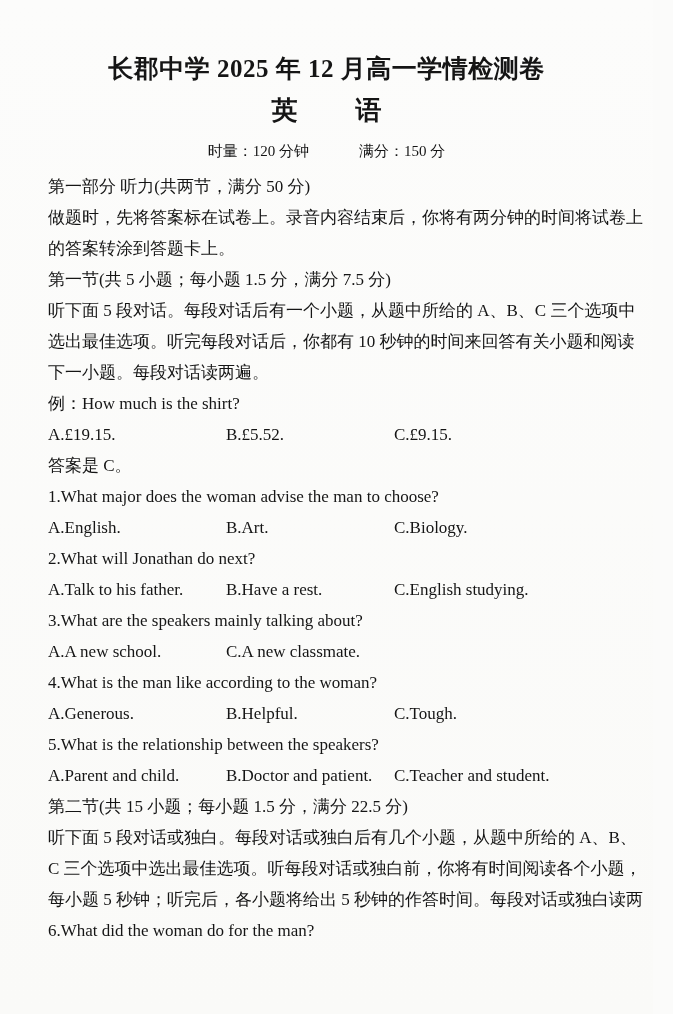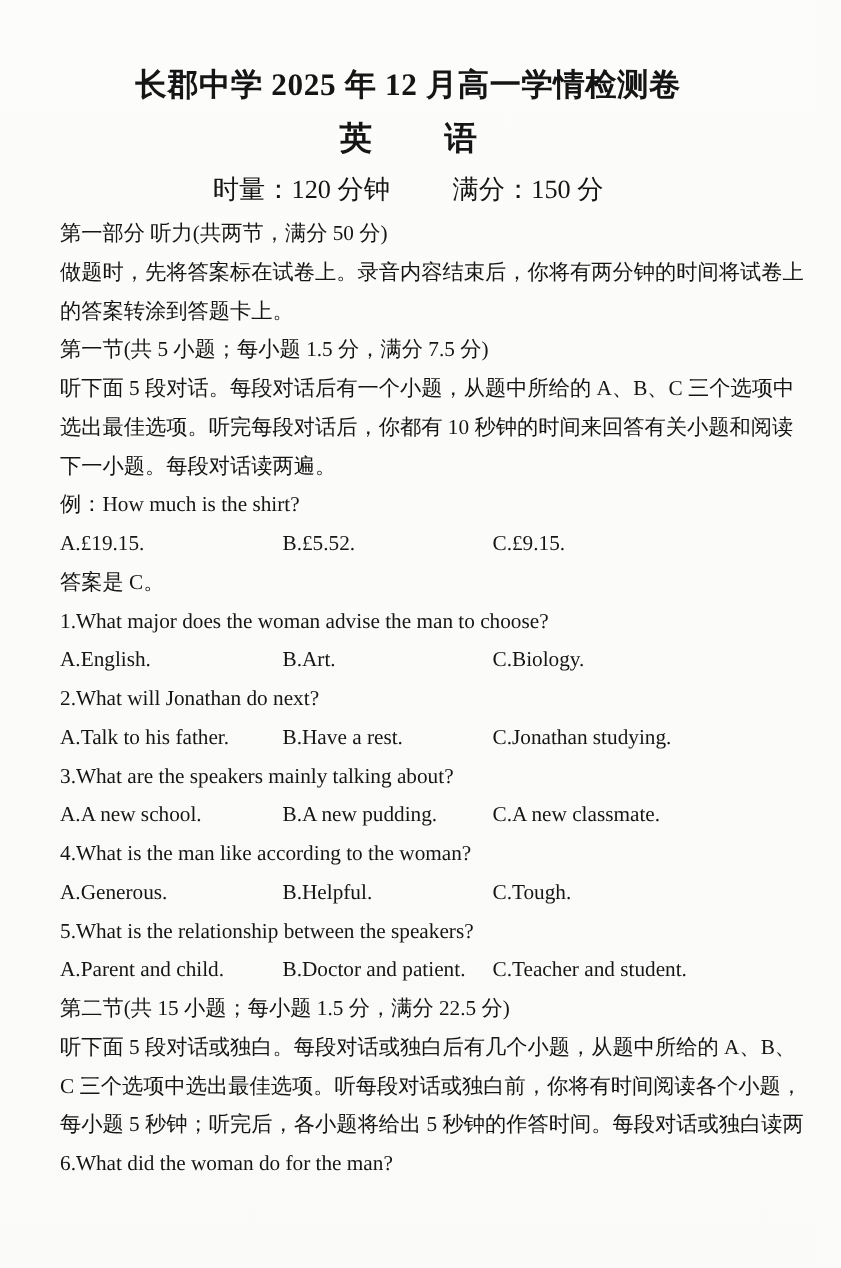--- a/index.html
+++ b/index.html
@@ -36,21 +36,21 @@
     column-gap: 58px;
     font-size: 26px;
     font-weight: bold;
     line-height: 34px;
     margin-top: 8px;
   }
   .meta {
     display: flex;
     justify-content: center;
     column-gap: 50px;
-    font-size: 21px;
+    font-size: 15px;
     line-height: 26px;
     margin-top: 10px;
   }
   .lines {
     margin-top: 7px;
   }
   .line {
     height: 31px;
     line-height: 31px;
     font-size: 17px;
@@ -99,26 +99,25 @@
     <div class="line">1.What major does the woman advise the man to choose?</div>
     <div class="line options">
       <span class="opt">A.English.</span>
       <span class="opt">B.Art.</span>
       <span class="opt">C.Biology.</span>
     </div>
     <div class="line">2.What will Jonathan do next?</div>
     <div class="line options">
       <span class="opt">A.Talk to his father.</span>
       <span class="opt">B.Have a rest.</span>
-      <span class="opt">C.Jonathan studying.</span>
+      <span class="opt">C.English studying.</span>
     </div>
     <div class="line">3.What are the speakers mainly talking about?</div>
     <div class="line options">
       <span class="opt">A.A new school.</span>
-      <span class="opt">B.A new pudding.</span>
       <span class="opt">C.A new classmate.</span>
     </div>
     <div class="line">4.What is the man like according to the woman?</div>
     <div class="line options">
       <span class="opt">A.Generous.</span>
       <span class="opt">B.Helpful.</span>
       <span class="opt">C.Tough.</span>
     </div>
     <div class="line">5.What is the relationship between the speakers?</div>
     <div class="line options">

